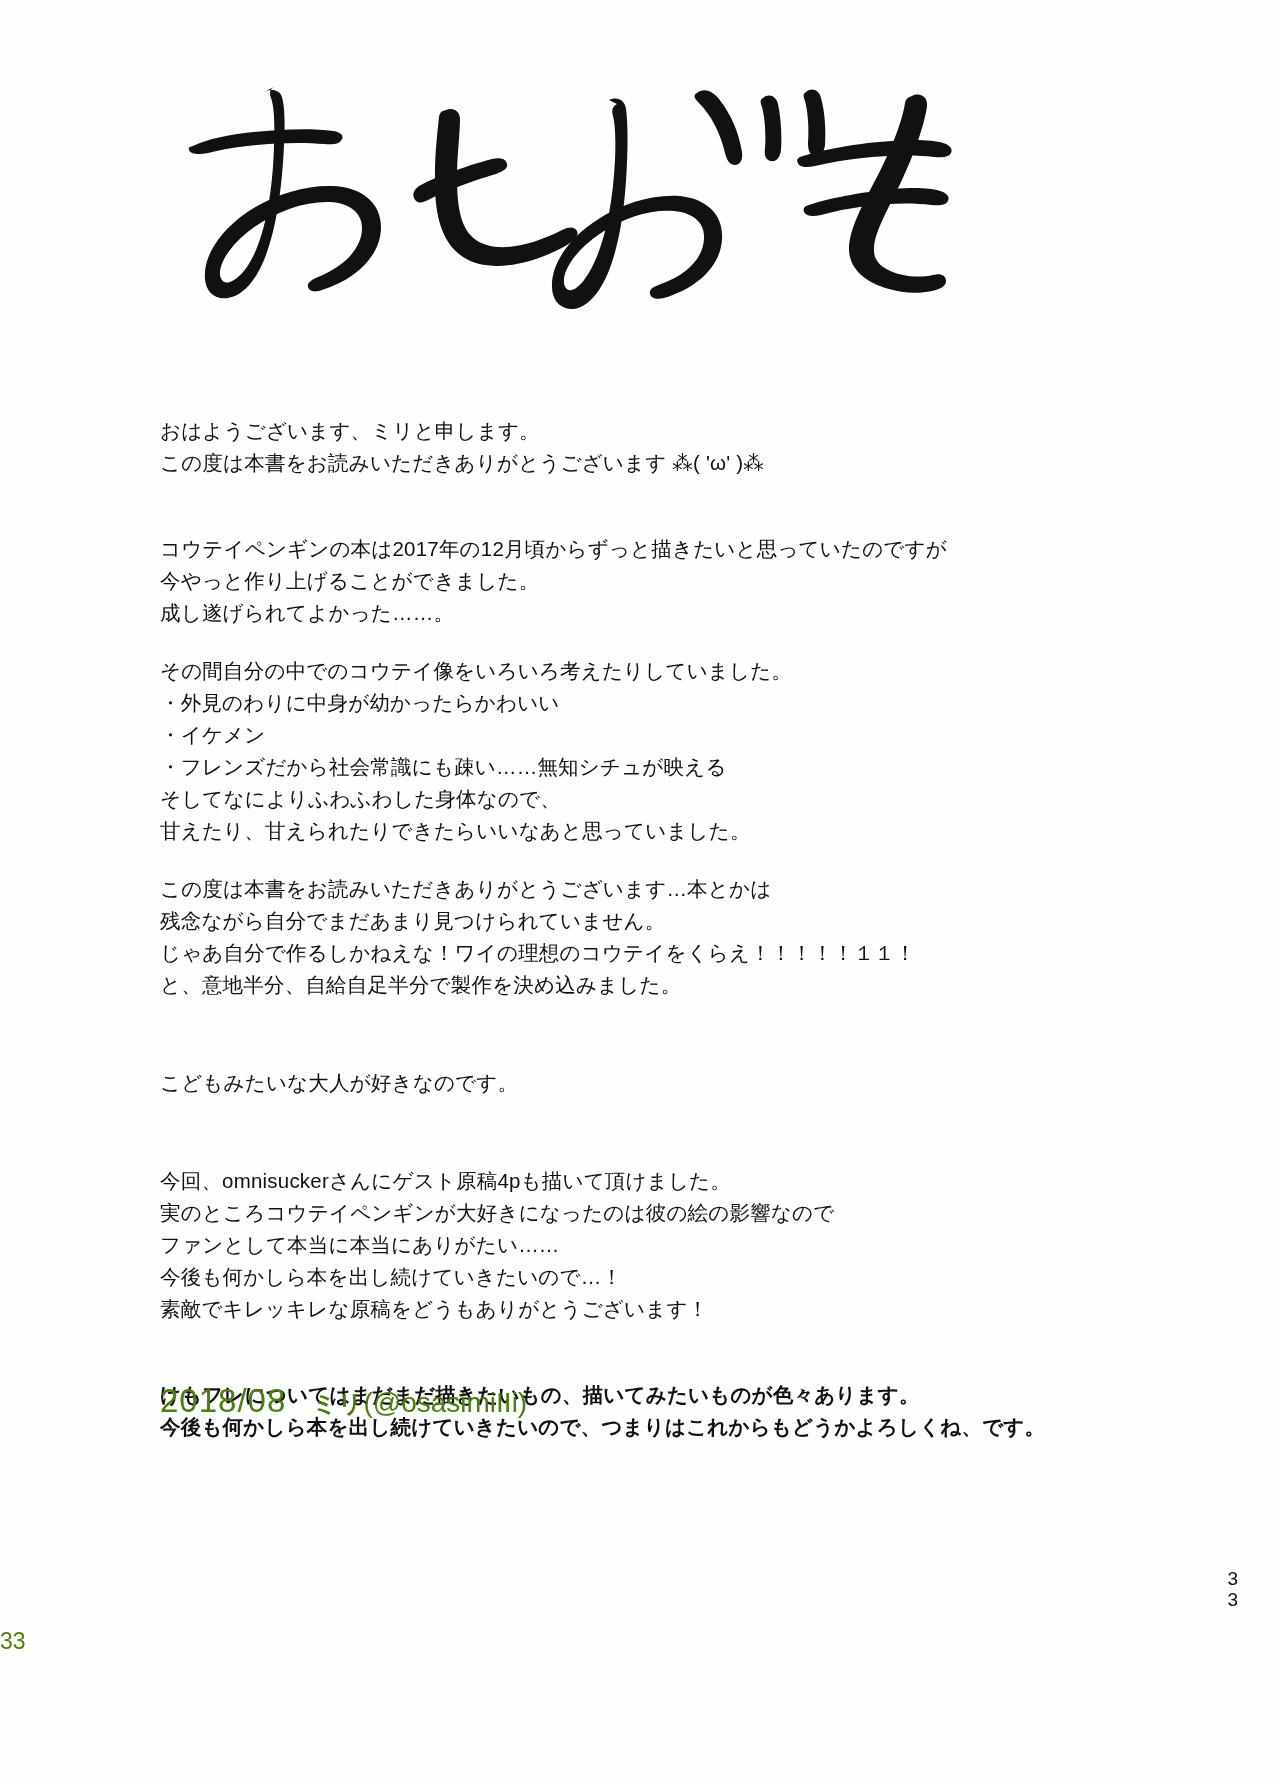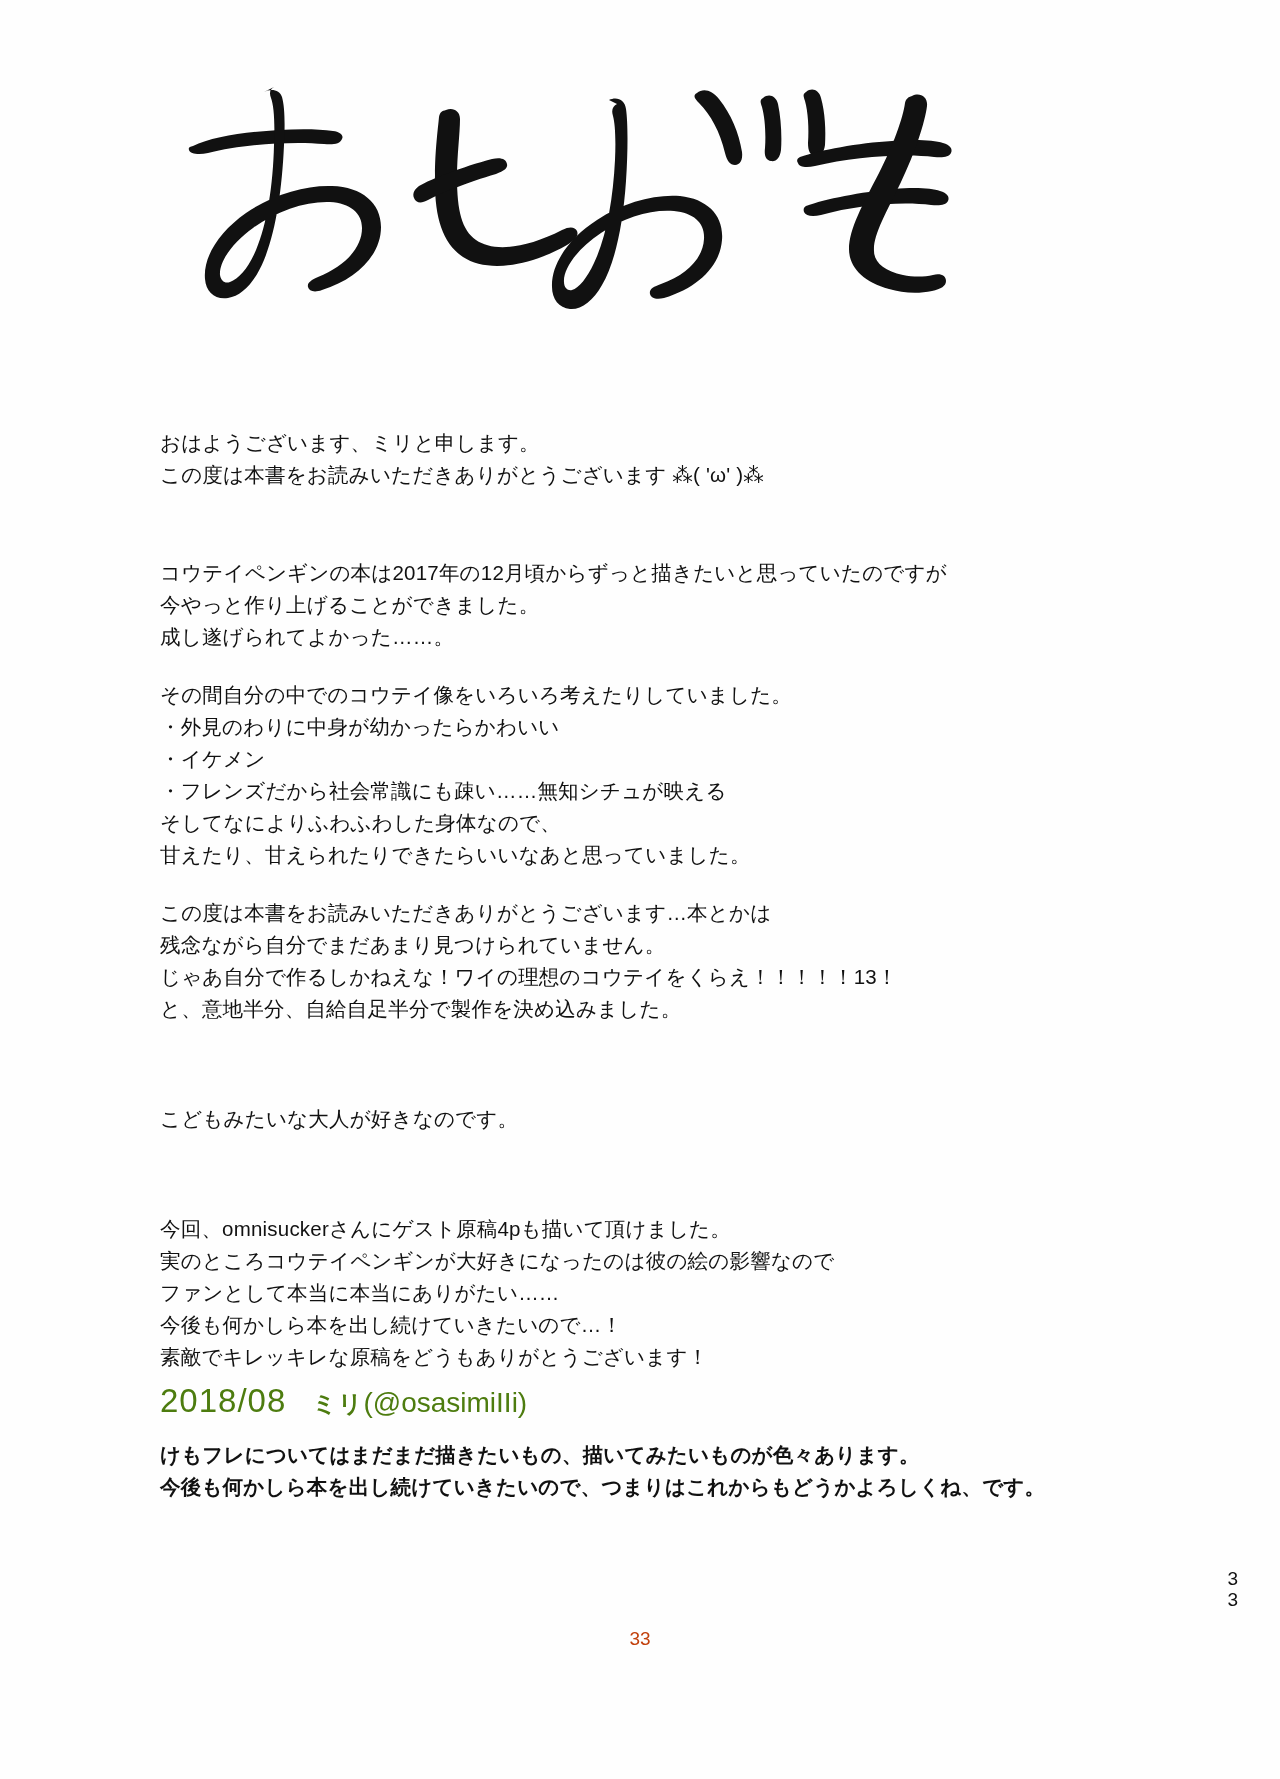--- a/index.html
+++ b/index.html
@@ -38,21 +38,21 @@
   }
 
   
   .body-block {
     position: absolute;
     left: 160px;
     top: 415px;
     width: 980px;
   }
   .para {
-    margin: 12px 0 26px 0;
+    margin: 0 0 26px 0;
   }
   .para:last-child {
     margin-bottom: 0;
     font-weight: bold;
   }
   .line {
     font-size: 20.5px;
     line-height: 32px;
     letter-spacing: 0.2px;
     white-space: pre;
@@ -93,23 +93,22 @@
     font-size: 19px;
     line-height: 21px;
     text-align: center;
     color: #111111;
   }
   .folio-bottom {
     position: absolute;
     left: 0;
     right: 0;
     top: 1628px;
-    text-align: center;
-    font-size: 19px;
-    color: #c2410c;
+    font-size: 23px;
+    color: #4d7c0f;
   }
 </style>
 </head>
 <body>
 
 <div class="page">
 
   <div class="title-wrap">
     <svg viewBox="0 0 820 250" xmlns="http://www.w3.org/2000/svg" aria-hidden="true">
       <g fill="#111111">
@@ -154,21 +153,21 @@
       <div class="line">・外見のわりに中身が幼かったらかわいい</div>
       <div class="line">・イケメン</div>
       <div class="line">・フレンズだから社会常識にも疎い……無知シチュが映える</div>
       <div class="line">そしてなによりふわふわした身体なので、</div>
       <div class="line">甘えたり、甘えられたりできたらいいなあと思っていました。</div>
     </div>
 
     <div class="para">
       <div class="line">この度は本書をお読みいただきありがとうございます…本とかは</div>
       <div class="line">残念ながら自分でまだあまり見つけられていません。</div>
-      <div class="line">じゃあ自分で作るしかねえな！ワイの理想のコウテイをくらえ！！！！！13！</div>
+      <div class="line">じゃあ自分で作るしかねえな！ワイの理想のコウテイをくらえ！！！！！１１！</div>
       <div class="line">と、意地半分、自給自足半分で製作を決め込みました。</div>
     </div>
 
     <div class="gap-xl"></div>
 
     <div class="para">
       <div class="line">こどもみたいな大人が好きなのです。</div>
     </div>
 
     <div class="gap-xl"></div>

